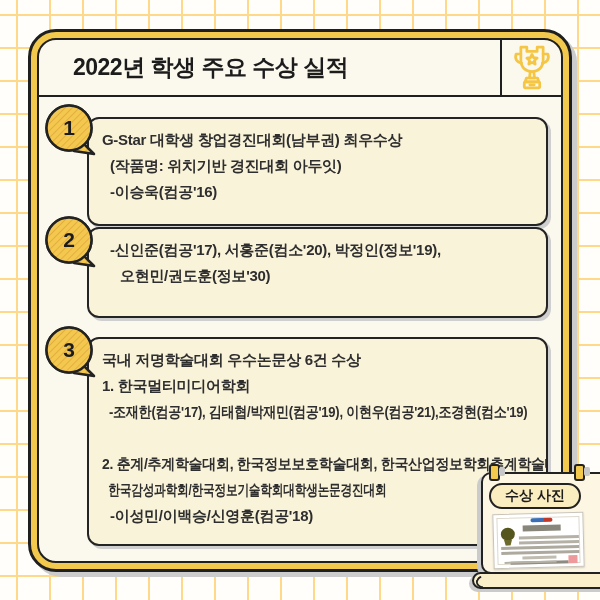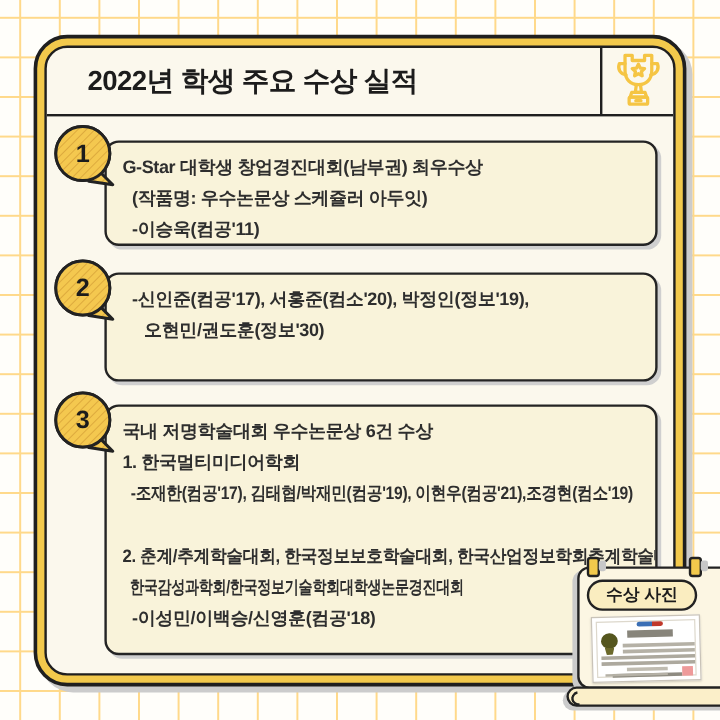--- a/index.html
+++ b/index.html
@@ -43,21 +43,21 @@
   
   .award-box {
     position: absolute; left: 48px; width: 461px;
     background: #F9F3DA;
     border: 2px solid #242424;
     border-radius: 12px;
     box-shadow: 3px 3px 0 #CFCFCF;
     padding: 8px 6px 0 13px;
     overflow: hidden;
   }
-  .box-1 { top: 77px;  height: 88px; }
+  .box-1 { top: 77px;  height: 109px; }
   .box-2 { top: 187px; height: 91px; }
   .box-3 { top: 297px; height: 209px; }
 
   .line { font-size: 15px; font-weight: bold; color: #2E2E2E;
           line-height: 26px; min-height: 26px; white-space: nowrap; letter-spacing: -0.3px; }
   .ind1 { padding-left: 8px; }
   .ind2 { padding-left: 18px; }
   .cx93 { transform: scaleX(.93); transform-origin: 0 50%; }
   .cx87 { transform: scaleX(.87); transform-origin: 0 50%; }
   .cx78 { transform: scaleX(.78); transform-origin: 0 50%; }
@@ -137,22 +137,22 @@
               <path d="M21.5 43 L34.5 43 L36 47.5 L20 47.5 Z"></path>
               <rect x="19" y="47.5" width="18" height="7" rx="1.5"></rect>
               <path d="M25.5 51 L30.5 51"></path>
             </svg>
           </span>
         </div>
       </div>
 
       <div class="award-box box-1">
         <div class="line">G-Star 대학생 창업경진대회(남부권) 최우수상</div>
-        <div class="line ind1">(작품명: 우수논문상 스케쥴러 아두잇)</div>
-        <div class="line ind1">-이승욱(컴공'11)</div>
+        <div class="line ind1">(작품명: 위치기반 경진대회 아두잇)</div>
+        <div class="line ind1">-이승욱(컴공'16)</div>
       </div>
 
       <div class="award-box box-2">
         <div class="line ind1">-신인준(컴공'17), 서홍준(컴소'20), 박정인(정보'19),</div>
         <div class="line ind2">오현민/권도훈(정보'30)</div>
       </div>
 
       <div class="award-box box-3">
         <div class="line">국내 저명학술대회 우수논문상 6건 수상</div>
         <div class="line">1. 한국멀티미디어학회</div>

